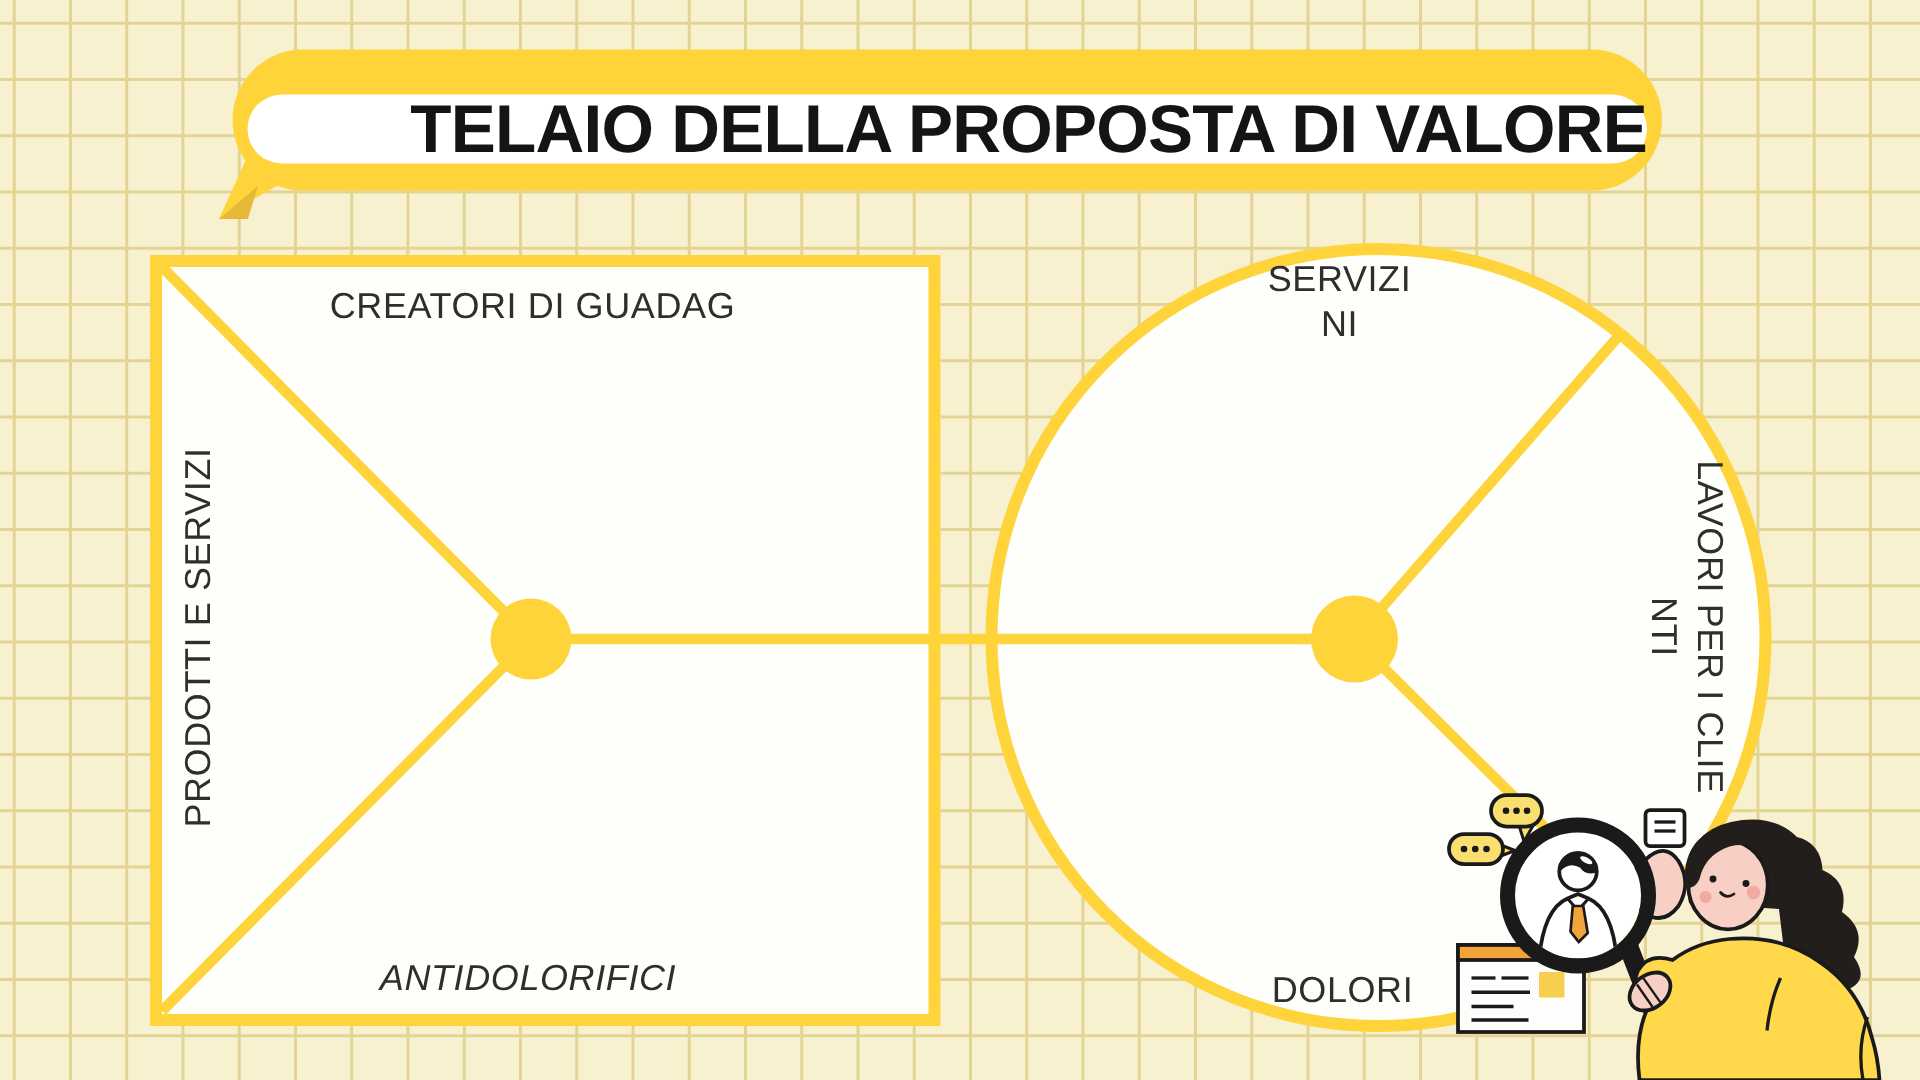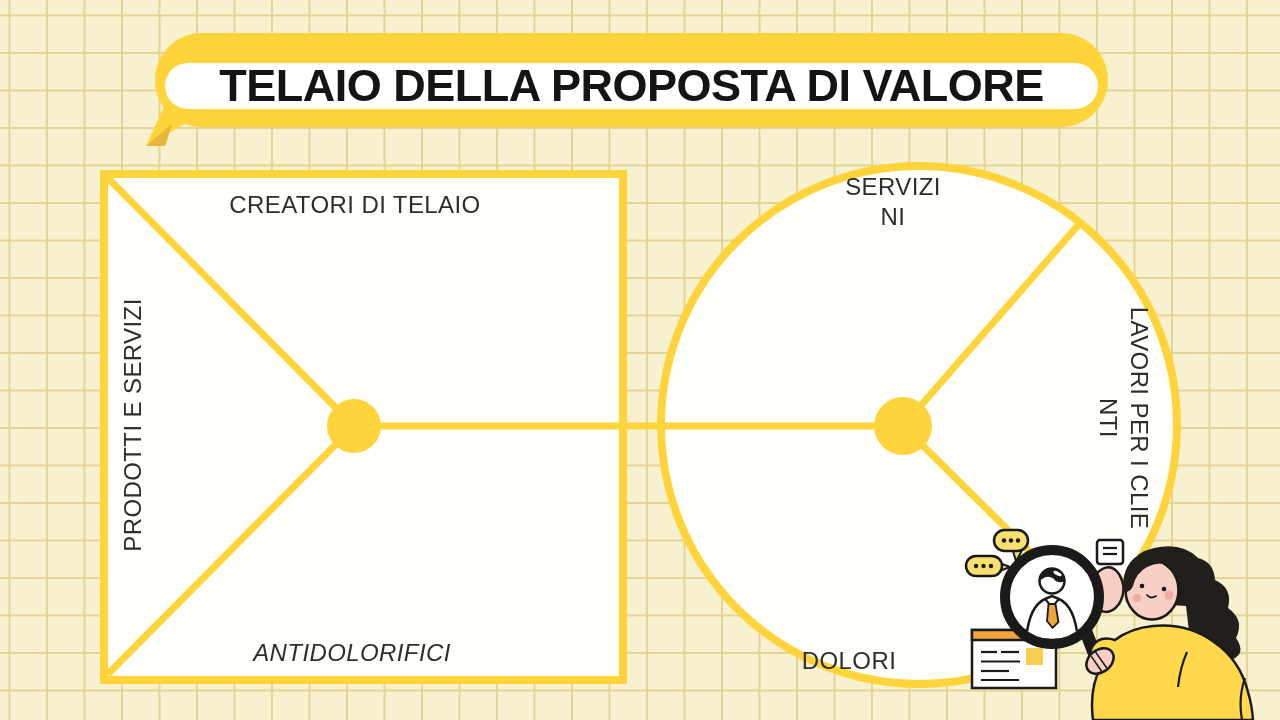--- a/index.html
+++ b/index.html
@@ -14,40 +14,40 @@
     font-family:"Liberation Sans",sans-serif;
     color:#2E2E2E;
   }
   .layer{position:absolute;left:0;top:0;pointer-events:none;}
 
   
   .title-bubble{position:absolute;left:155px;top:33px;width:953px;height:94px;
     background:#FFD43B;border-radius:47px;}
   .title-inner{position:absolute;left:10px;right:10px;top:10px;bottom:18px;
     background:#FFFFFF;border-radius:38px;
-    display:flex;align-items:center;justify-content:center;margin-top:20px;}
+    display:flex;align-items:center;justify-content:flex-end;margin-top:20px;}
   .title-text{font-size:45px;font-weight:800;color:#141414;letter-spacing:-0.5px;white-space:nowrap;}
   .tail{position:absolute;left:146px;top:100px;width:58px;height:46px;background:#FFD43B;
     clip-path:polygon(36% 0,100% 28%,0 100%);}
   .tail-shade{position:absolute;left:146px;top:124px;width:26px;height:22px;background:#E7B737;
     clip-path:polygon(0 100%,100% 0,74% 100%);}
 
   
   .square-panel{position:absolute;left:100px;top:170px;width:511px;height:498px;
     background:#FEFEFB;border:8px solid #FFD43B;}
 
   
   .label{position:absolute;font-size:24px;letter-spacing:0.4px;color:#2E2E2E;
     text-align:center;line-height:30px;}
   .lbl-creatori{left:355px;top:190px;transform:translateX(-50%);white-space:nowrap;}
   .lbl-prodotti{left:133px;top:425px;transform:translate(-50%,-50%) rotate(-90deg);white-space:nowrap;}
   .lbl-antidolorifici{left:352px;top:638px;transform:translateX(-50%);white-space:nowrap;font-style:italic;}
   .lbl-guadagni{left:893px;top:172px;transform:translateX(-50%);white-space:nowrap;}
   .lbl-lavori{left:1124px;top:418px;transform:translate(-50%,-50%) rotate(90deg);line-height:31px;white-space:nowrap;}
-  .lbl-dolori{left:849px;top:646px;transform:translateX(-50%);white-space:nowrap;}
+  .lbl-dolori{left:895px;top:646px;transform:translateX(-50%);white-space:nowrap;}
 </style>
 </head>
 <body>
 
 <div class="stage">
 
   <div class="tail"></div>
   <div class="tail-shade"></div>
   <div class="title-bubble">
     <div class="title-inner">
@@ -64,21 +64,21 @@
       <line x1="108" y1="674" x2="354" y2="426"></line>
       <line x1="354" y1="426" x2="903" y2="426"></line>
       <line x1="903" y1="426" x2="1080" y2="223"></line>
       <line x1="903" y1="426" x2="1095" y2="616"></line>
     </g>
     <circle cx="354" cy="426" r="27" fill="#FFD43B"></circle>
     <circle cx="903" cy="426" r="29" fill="#FFD43B"></circle>
   </svg>
 
   <div class="label lbl-creatori">
-    <span style="display:block">CREATORI DI TELAIO</span>
+    <span style="display:block">CREATORI DI GUADAG</span>
   </div>
   <div class="label lbl-prodotti">PRODOTTI E SERVIZI</div>
   <div class="label lbl-antidolorifici">ANTIDOLORIFICI</div>
 
   <div class="label lbl-guadagni">
     <span style="display:block">SERVIZI</span>
     <span style="display:block">NI</span>
   </div>
   <div class="label lbl-lavori">
     <span style="display:block">LAVORI PER I CLIE</span>

